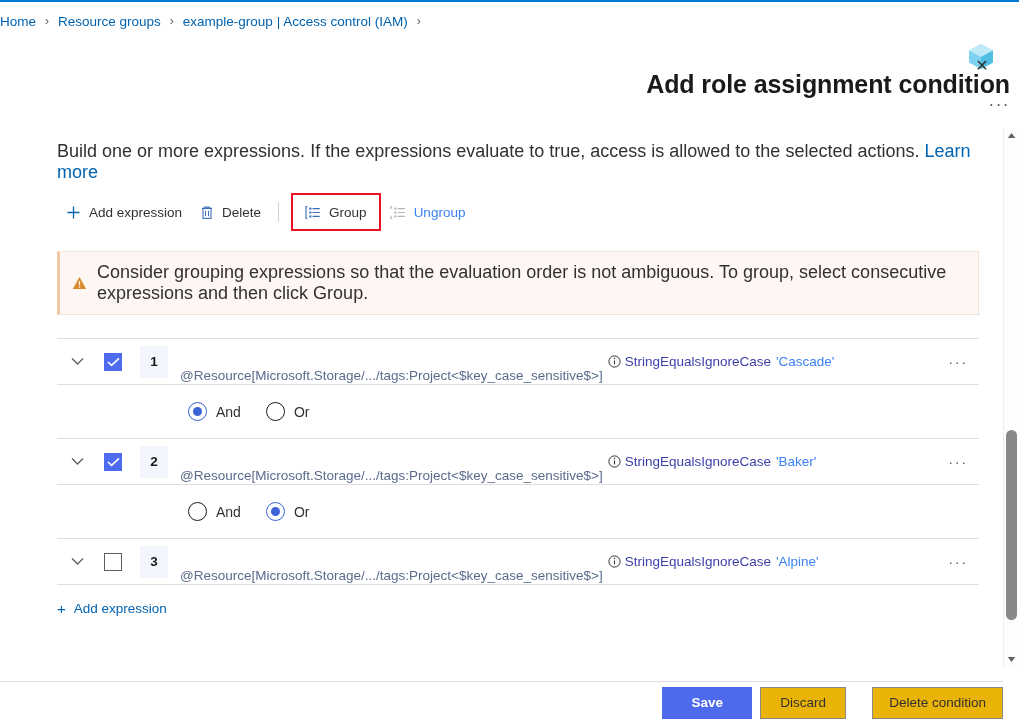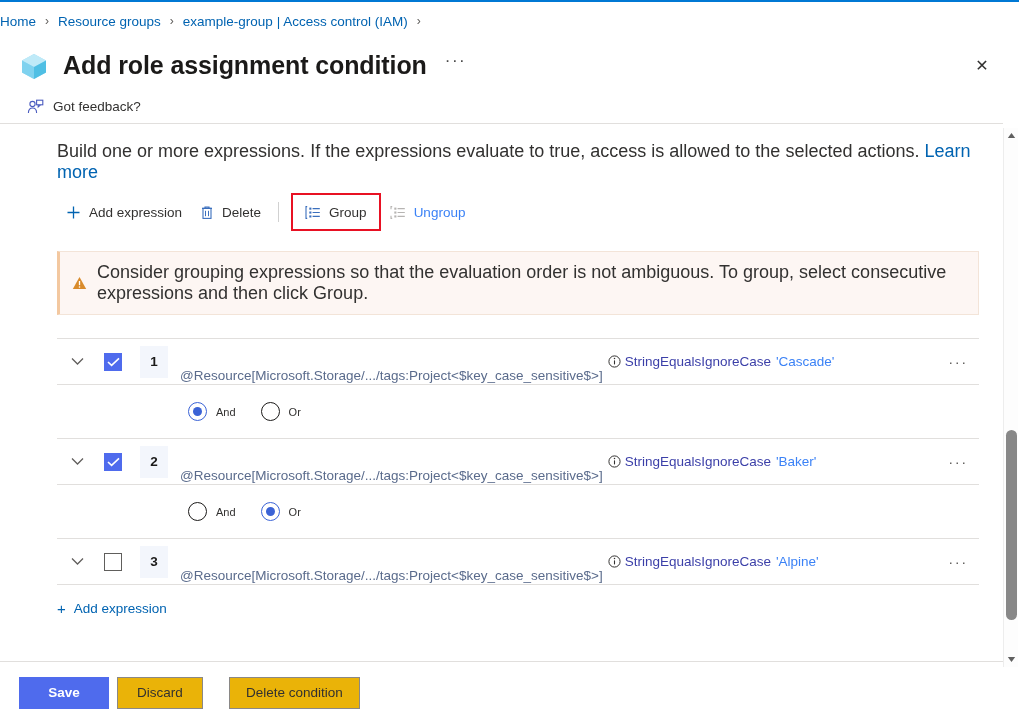--- a/index.html
+++ b/index.html
@@ -38,24 +38,25 @@
   .bc-sep {
     color: #605e5c;
     margin: 0 9px;
     font-size: 12px;
     user-select: none;
   }
 
   
   .title-row {
     display: flex;
-    align-items: center;
-    padding: 0 19px;
+    align-items: flex-end;
+    padding: 0 9px;
     height: 50px;
     position: relative;
+    flex-direction: column;
   }
   .cube-icon {
     width: 30px; height: 30px;
     margin-right: 14px;
     flex: none;
     position: relative;
     top: 1px;
   }
   .page-title {
     font-size: 25px;
@@ -251,21 +252,21 @@
     align-items: center;
     height: 54px;
     border-bottom: 1px solid #e1dfdd;
     padding-left: 131px;
   }
   .radio-item {
     display: flex;
     align-items: center;
     margin-right: 25px;
     cursor: pointer;
-    font-size: 11px;
+    font-size: 14px;
     color: #323130;
   }
   .radio {
     width: 19px; height: 19px;
     border-radius: 50%;
     border: 1.6px solid #1b1a19;
     background: #fff;
     margin-right: 9px;
     display: flex; align-items: center; justify-content: center;
     flex: none;
@@ -292,26 +293,27 @@
     font-size: 15px;
     margin-right: 8px;
     line-height: 1;
   }
 
   
   .footer {
     position: absolute;
     left: 0; right: 16px;
     bottom: 0;
-    height: 62px;
+    height: 42px;
     border-top: 1px solid #e1dfdd;
     display: flex;
     align-items: center;
     padding-left: 19px;
     background: #fff;
+    justify-content: flex-end;
   }
   .btn {
     height: 32px;
     min-width: 86px;
     padding: 0 16px;
     font-size: 13.5px;
     font-family: "Liberation Sans", sans-serif;
     border: 1px solid #8a8886;
     background: #eab308;
     color: #323130;
@@ -376,31 +378,20 @@
         <polygon points="15,3 27,9.6 15,16 3,9.6" fill="#bfeaf8"></polygon>
         <polygon points="15,16 27,9.6 27,21.4 15,28" fill="#4fbfe4"></polygon>
         <polygon points="15,16 3,9.6 3,21.4 15,28" fill="#7fd2ef"></polygon>
       </svg>
     </span>
     <span class="page-title">Add role assignment condition</span>
     <span class="title-ellipsis">···</span>
     <span class="close-btn">✕</span>
   </div>
 
-  <div class="feedback-bar">
-    <span class="feedback-icon">
-      <svg width="17" height="16" viewBox="0 0 17 16">
-        <circle cx="5.5" cy="5" r="2.6" fill="none" stroke="#4a5bbf" stroke-width="1.1"></circle>
-        <path d="M1.4 14 C1.4 10.6 3.2 9 5.5 9 C7.8 9 9.6 10.6 9.6 14" fill="none" stroke="#4a5bbf" stroke-width="1.1"></path>
-        <rect x="9.6" y="1.2" width="6.2" height="4.6" fill="none" stroke="#4a5bbf" stroke-width="1.1"></rect>
-        <path d="M11.2 5.8 L11.2 8 L13.4 5.8" fill="none" stroke="#4a5bbf" stroke-width="1.1"></path>
-      </svg>
-    </span>
-    <span class="feedback-text">Got feedback?</span>
-  </div>
 
   <div class="content-wrap">
     <div class="content">
 
 
       <div class="section-desc">
         <span>Build one or more expressions. If the expressions evaluate to true, access is allowed to the selected actions.</span>
         <span class="learn-more">Learn more</span>
       </div>
 

